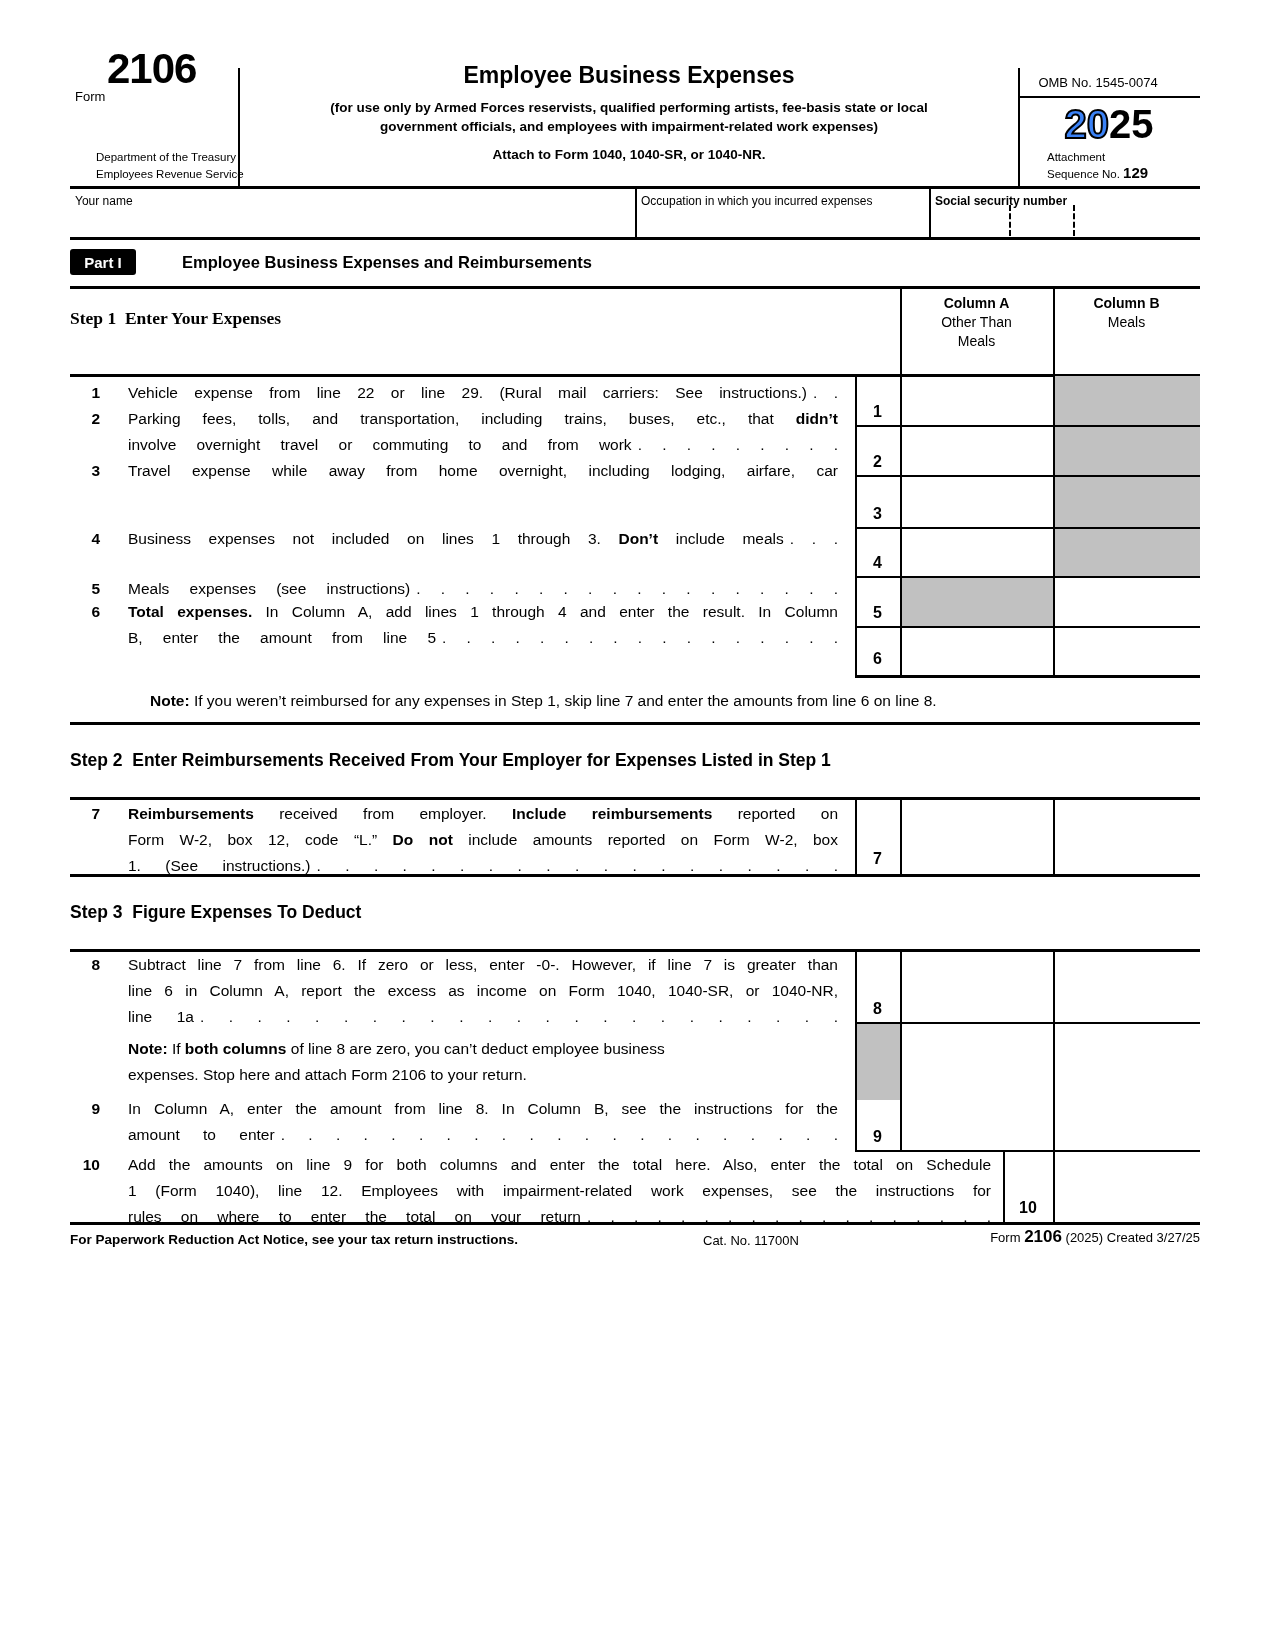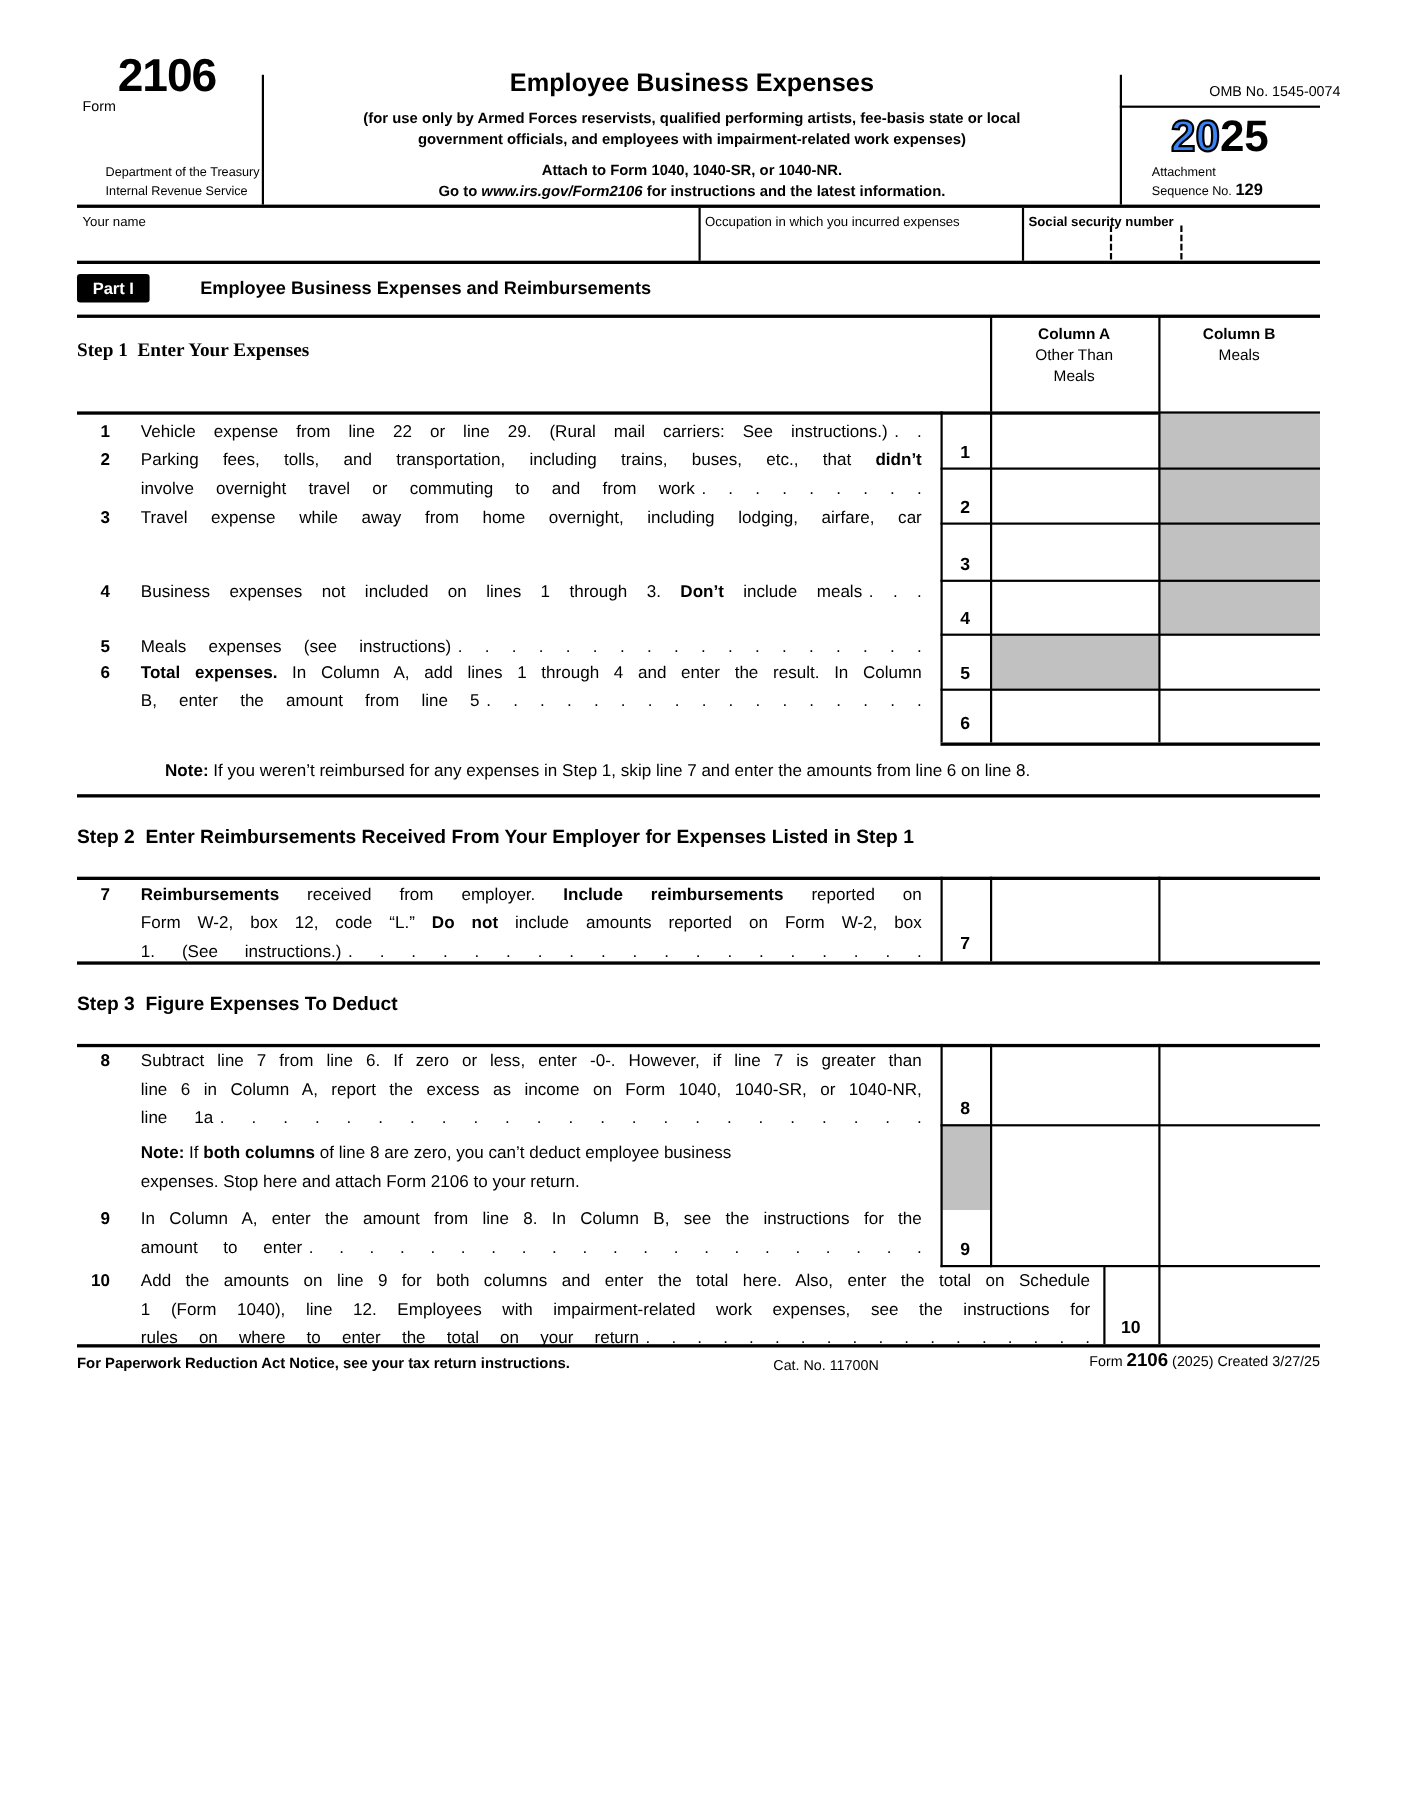--- a/index.html
+++ b/index.html
@@ -26,31 +26,30 @@
   .outline20{color:#3b82f6;-webkit-text-stroke:2px #000;font-weight:bold;}
 </style>
 </head>
 <body>
 
 <div id="form">
 
   <div class="txt" style="left:75px;top:88px;font-size:13px;">Form</div>
   <div class="txt b" style="left:107px;top:60px;font-size:42px;letter-spacing:-1px;">2106</div>
   <div class="txt xs" style="left:75px;top:150px;">Department of the Treasury</div>
-  <div class="txt xs" style="left:75px;top:167px;">Internal Revenue Service</div>
+  <div class="txt xs" style="left:75px;top:167px;">Employees Revenue Service</div>
   <div class="vline" style="left:238px;top:68px;height:118px;"></div>
 
   <div class="txt b ctr" style="left:240px;top:66px;width:778px;font-size:23px;">Employee Business Expenses</div>
   <div class="txt b ctr" style="left:240px;top:118px;width:778px;font-size:13.5px;">government officials, and employees with impairment-related work expenses)</div>
   <div class="txt b ctr" style="left:240px;top:99px;width:778px;font-size:13.5px;">(for use only by Armed Forces reservists, qualified performing artists, fee-basis state or local</div>
   <div class="txt b ctr" style="left:240px;top:146px;width:778px;font-size:13.5px;">Attach to Form 1040, 1040-SR, or 1040-NR.</div>
-  <div class="txt ctr" style="left:240px;top:165px;width:778px;font-size:13.5px;"><span class="b">Go to </span><span class="b i">www.irs.gov/Form2106</span><span class="b"> for instructions and the latest information.</span></div>
 
   <div class="vline" style="left:1018px;top:68px;height:118px;"></div>
-  <div class="txt ctr" style="left:1044px;top:74px;width:182px;font-size:13px;padding-left:24px;">OMB No. 1545-0074</div>
+  <div class="txt ctr" style="left:983px;top:74px;width:182px;font-size:13px;padding-left:24px;">OMB No. 1545-0074</div>
   <div class="hline" style="left:1018px;top:96px;width:182px;"></div>
   <div class="txt ctr" style="left:1018px;top:102px;width:182px;font-size:40px;line-height:44px;"><span class="outline20">20</span><span class="b">25</span></div>
   <div class="txt xs" style="left:1026px;top:150px;">Attachment</div>
   <div class="txt xs" style="left:1026px;top:166px;"><span>Sequence No. </span><span class="b" style="font-size:15px;">129</span></div>
 
   <div class="hthick" style="left:70px;top:186px;width:1130px;"></div>
 
   <div class="txt sm" style="left:75px;top:194px;">Your name</div>
   <div class="cell" style="left:70px;top:205px;width:563px;height:32px;"></div>
   <div class="vline" style="left:635px;top:189px;height:48px;"></div>

